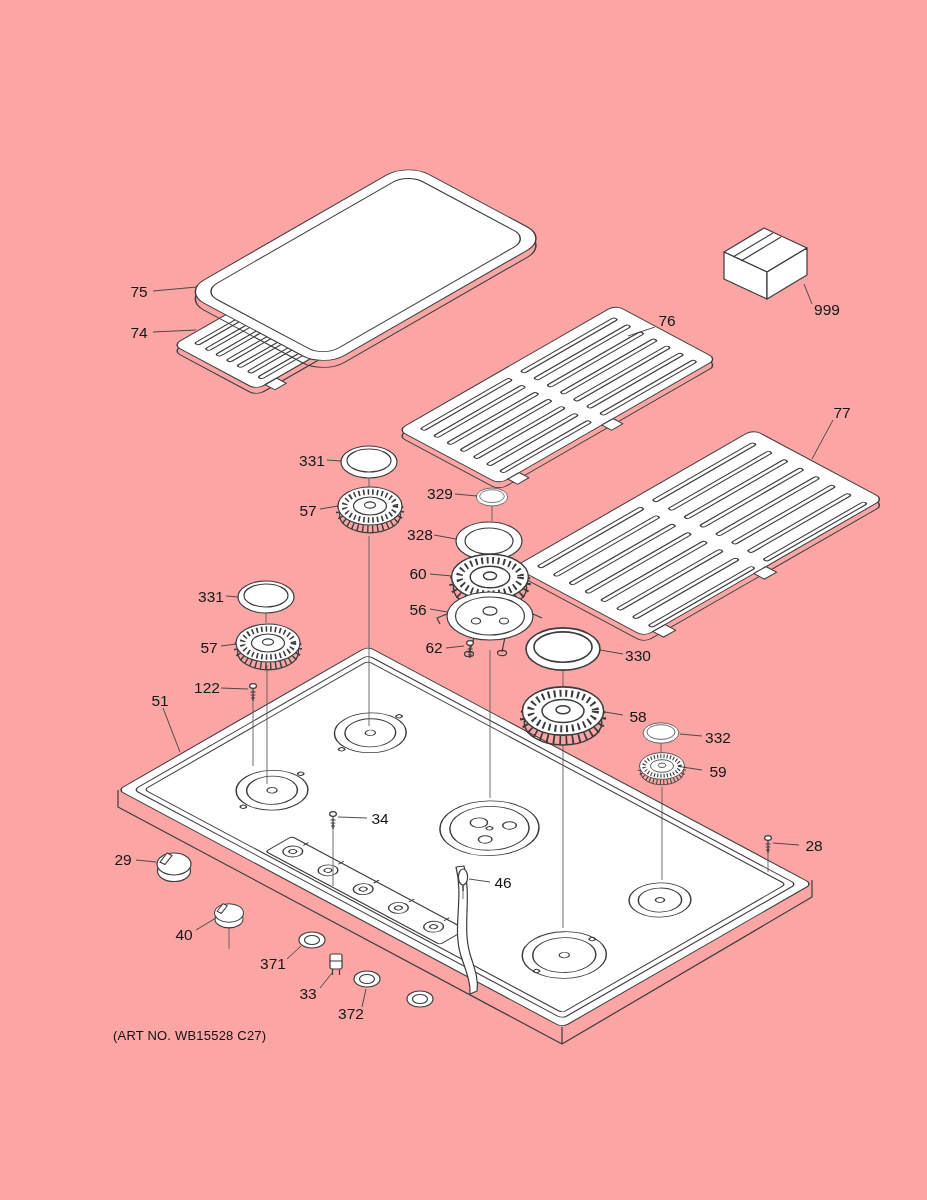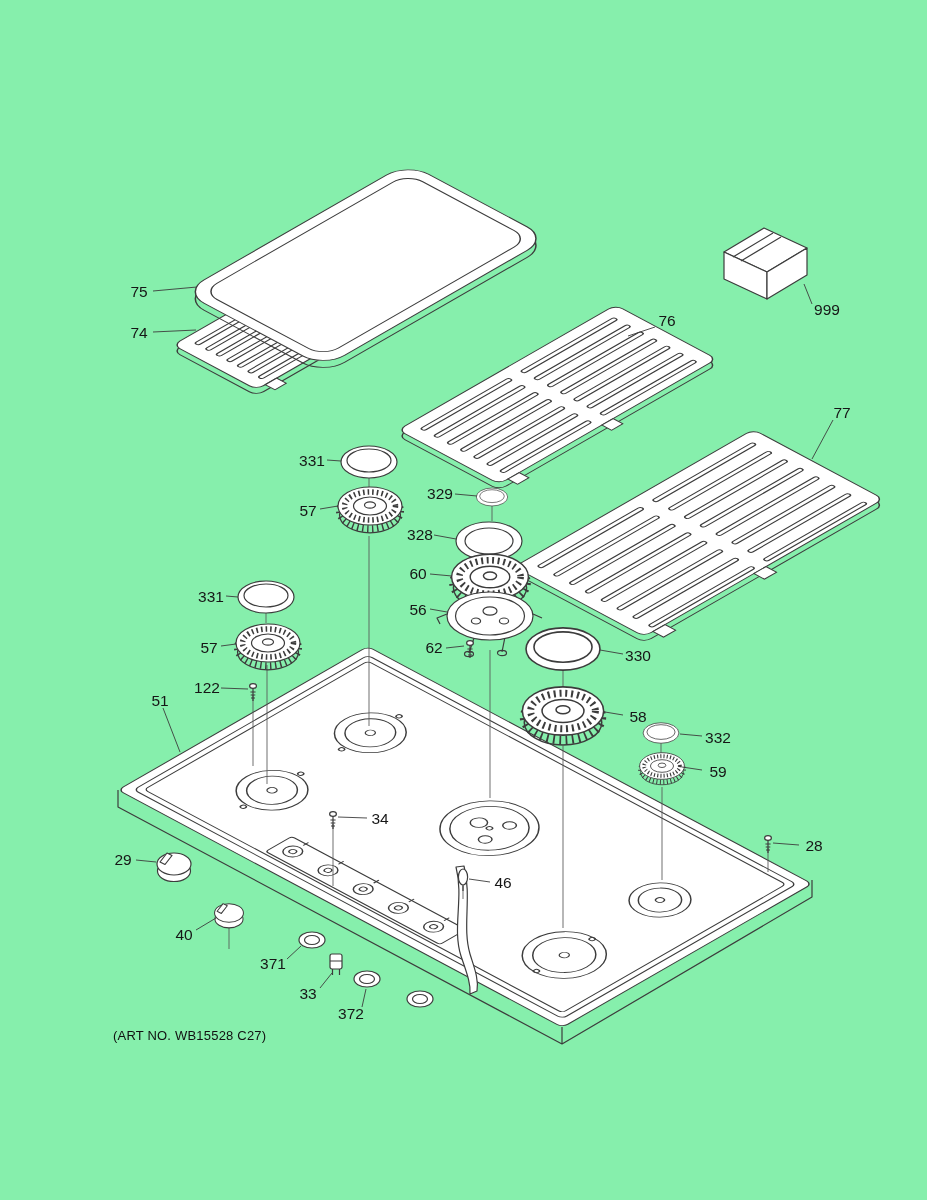--- a/index.html
+++ b/index.html
@@ -1,16 +1,16 @@
 <!DOCTYPE html>
 <html><head>
 <meta charset="utf-8">
 <style>
   html,body{margin:0;padding:0;background:#fff}
-  .stage{position:relative;width:927px;height:1200px;background:#86efac;overflow:hidden}
+  .stage{position:relative;width:927px;height:1200px;background:#fca5a5;overflow:hidden}
   svg{position:absolute;left:0;top:0;font-family:"Liberation Sans",sans-serif}
   .callouts text{font-size:15.5px;fill:#161616;text-anchor:middle;dominant-baseline:central;cursor:pointer}
   .callouts line{stroke:#3c3c3c;stroke-width:0.9}
   .artno{font-size:13px;fill:#111;letter-spacing:.2px}
   .slotd{stroke-width:5.8;stroke-linecap:round}
   .slotl{stroke:#fff;stroke-width:3.2;stroke-linecap:round}
 </style>
 </head>
 <body>
 

